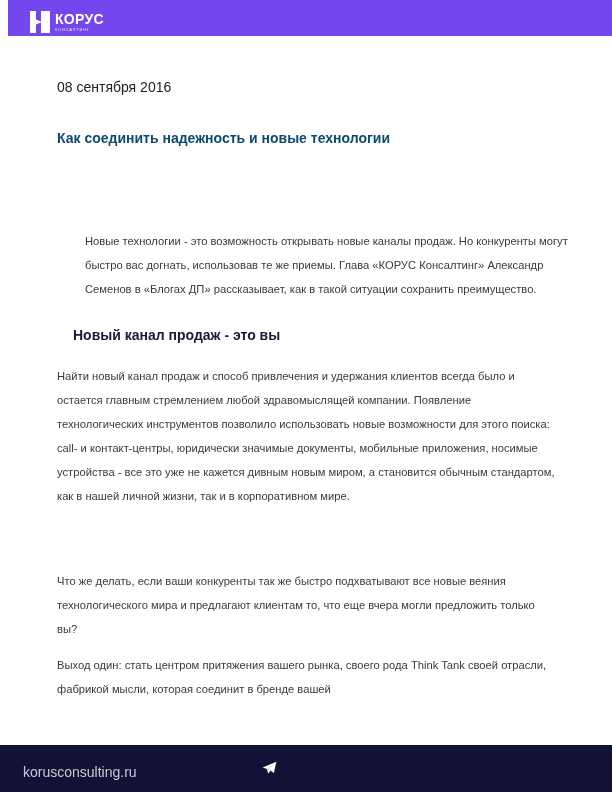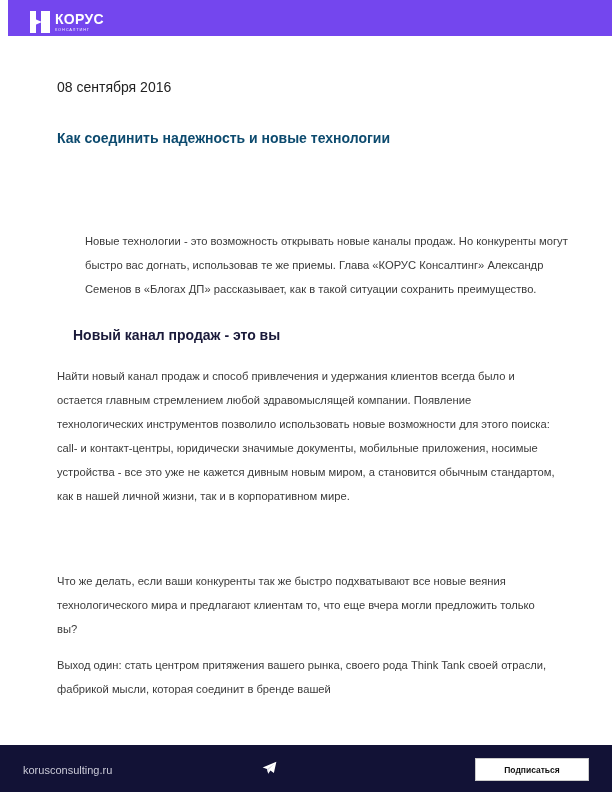--- a/index.html
+++ b/index.html
@@ -14,21 +14,21 @@
   .logo-name { color:#fff; font-weight:bold; font-size:14px; letter-spacing:0.3px; }
   .logo-sub { color:#fff; font-size:4px; letter-spacing:0.8px; margin-top:2px; opacity:0.9; }
   .contact-btn { position:absolute; left:476px; top:11px; width:113px; height:22px; border:1px solid #ffffff; box-sizing:border-box; color:#fff; font-size:10px; font-weight:bold; display:flex; align-items:center; justify-content:center;margin-top:34px; }
 
   .date { position:absolute; left:57px; top:79px; font-size:14px; color:#222; }
   .title { position:absolute; left:57px; top:120px; width:500px; font-size:14px; font-weight:bold; color:#0c4a6e; line-height:37px; margin:0; }
   .para { position:absolute; left:57px; width:500px; font-size:11.2px; color:#3a3a3a; line-height:24px; margin:0; }
   .h2 { position:absolute; left:57px; top:327px; font-size:14px; font-weight:bold; color:#1a1a3a; margin:0;padding-left:16px; }
 
   .footer { position:absolute; left:0; top:745px; width:612px; height:47px; background:#121236; }
-  .site { position:absolute; left:23px; top:19px; font-size:11px; color:#c9c9d6;text-align:right; }
+  .site { position:absolute; left:23px; top:19px; font-size:14px; color:#c9c9d6;text-align:right; }
   .tg-icon { position:absolute; left:262px; top:16px; width:15px; height:14px; }
   .tg-text { position:absolute; left:286px; top:19px; font-size:8.5px; color:#c9c9d6;margin-top:48px; }
   .sub-btn { position:absolute; left:475px; top:13px; width:114px; height:23px; background:#fff; border:1px solid #ccc; box-sizing:border-box; color:#111; font-size:8.5px; font-weight:bold; display:flex; align-items:center; justify-content:center; }
 </style>
 </head>
 <body style="--brand:#7446ee;">
 
 <header class="header">
   <div class="logo">
     <div class="logo-mark">
@@ -54,14 +54,13 @@
 <p class="para" style="top:569px;">Что же делать, если ваши конкуренты так же быстро подхватывают все новые веяния технологического мира и предлагают клиентам то, что еще вчера могли предложить только вы?</p>
 <p class="para" style="top:653px;">Выход один: стать центром притяжения вашего рынка, своего рода Think Tank своей отрасли, фабрикой мысли, которая соединит в бренде вашей</p>
 
 <footer class="footer">
   <span class="site">korusconsulting.ru</span>
   <svg class="tg-icon" viewBox="0 0 24 22">
     <path d="M23 1 L1 10 L8 12.5 L10 20 L13.5 15 L19 19 Z" fill="#ffffff"></path>
     <path d="M8 12.5 L20 4 L10 14 L10 20 Z" fill="#d4d4e0"></path>
   </svg>
   <span class="tg-text">Подпишитесь на наш Telegam-канал</span>
-  <div class="sub-btn">Подписаться</div>
 </footer>
 
 </body></html>

